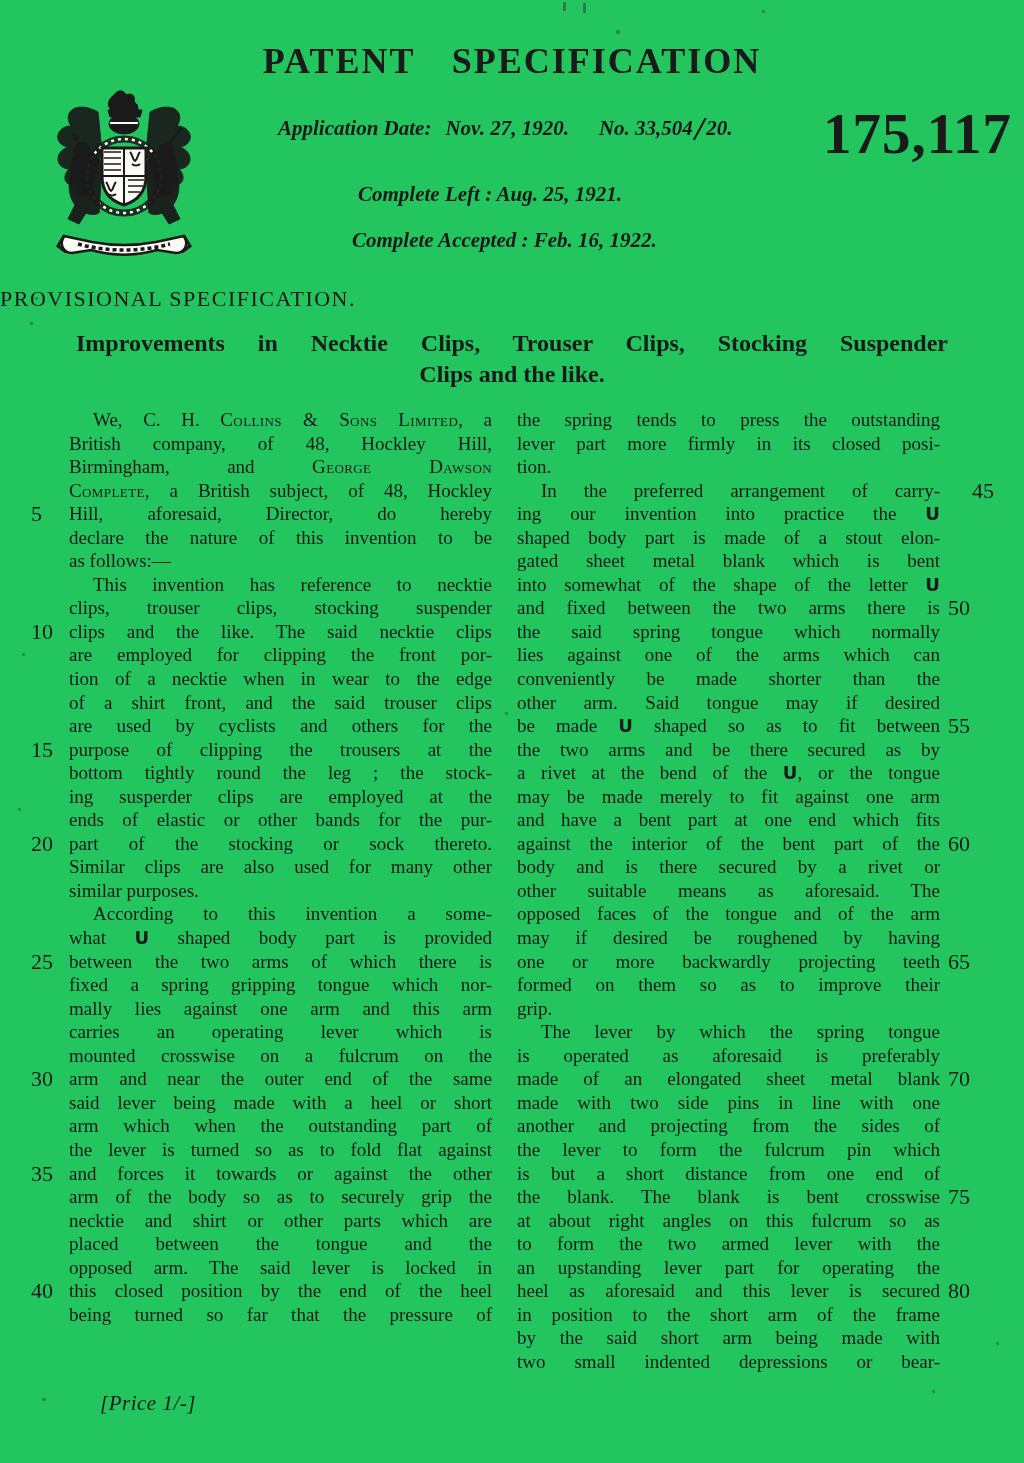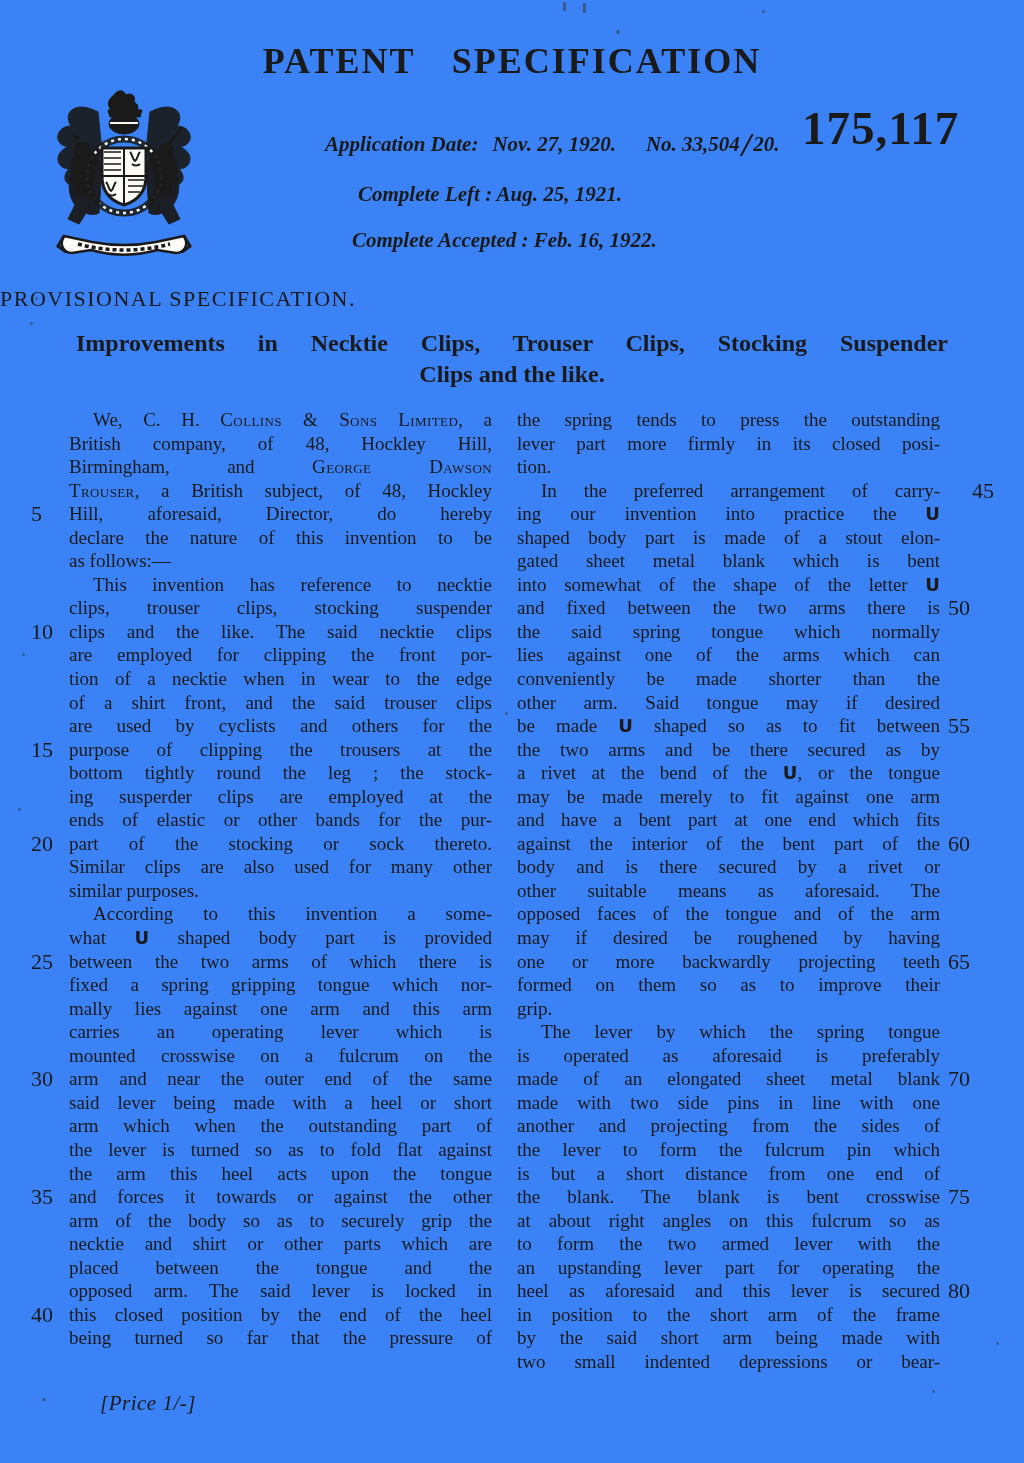--- a/index.html
+++ b/index.html
@@ -1,31 +1,31 @@
 <!DOCTYPE html>
 <html><head>
 <meta charset="utf-8">
 <style>
   html,body{margin:0;padding:0;background:#d8d8d4;}
   .page{
     position:relative;width:1024px;height:1463px;margin:0 auto;
-    background:#3b82f6;color:#1a1a1a;overflow:hidden;
+    background:#22c55e;color:#1a1a1a;overflow:hidden;
     font-family:"Liberation Serif","DejaVu Serif",serif;
   }
   .doc-title{
     position:absolute;top:40px;left:0;width:1024px;text-align:center;
     font-size:36px;font-weight:bold;letter-spacing:2px;word-spacing:26px;
   }
   .patent-number{
     position:absolute;top:101px;left:802px;width:210px;
-    font-size:47px;font-weight:bold;letter-spacing:1px;
+    font-size:57px;font-weight:bold;letter-spacing:1px;text-align:right;
   }
   .appline{
-    position:absolute;top:132px;left:278px;
-    font-size:21px;font-weight:bold;font-style:italic;white-space:nowrap;margin-left:47px;
+    position:absolute;top:116px;left:278px;
+    font-size:21px;font-weight:bold;font-style:italic;white-space:nowrap;
   }
   .appline .lab{margin-right:14px;}
   .appline .dt{margin-right:30px;}
   .fracslash{font-size:34px;line-height:0;vertical-align:-5px;margin:0 2px;font-weight:bold;}
   .cleft{position:absolute;top:182px;left:358px;font-size:21px;font-weight:bold;font-style:italic;}
   .cacc{position:absolute;top:228px;left:344px;font-size:21px;font-weight:bold;font-style:italic;margin-left:8px;}
   .secthead{position:absolute;top:286px;left:0;width:1024px;text-align:left;font-size:22px;letter-spacing:1.5px;}
   .invt1{
     position:absolute;top:330px;left:76px;width:872px;
     font-size:24px;font-weight:bold;text-align:justify;text-align-last:justify;
@@ -118,21 +118,21 @@
   <div class="cacc">Complete Accepted :  Feb. 16, 1922.</div>
 
   <div class="secthead">PROVISIONAL SPECIFICATION.</div>
   <div class="invt1">Improvements in Necktie Clips, Trouser Clips, Stocking Suspender</div>
   <div class="invt2">Clips and the like.</div>
 
   <div id="col-left" class="col col-left">
       <div class="bodyline indent"><span>We, C. H. </span><span class="sc">Collins &amp; Sons Limited</span><span>, a</span></div>
       <div class="bodyline"><span>British company, of 48, Hockley Hill,</span></div>
       <div class="bodyline"><span>Birmingham, and </span><span class="sc">George Dawson</span></div>
-      <div class="bodyline"><span class="sc">Trouser</span><span>, a British subject, of 48, Hockley</span></div>
+      <div class="bodyline"><span class="sc">Complete</span><span>, a British subject, of 48, Hockley</span></div>
       <div class="bodyline"><span class="ln">5</span><span>Hill, aforesaid, Director, do hereby</span></div>
       <div class="bodyline"><span>declare the nature of this invention to be</span></div>
       <div class="bodyline nojust"><span>as follows:—</span></div>
       <div class="bodyline gap indent"><span>This invention has reference to necktie</span></div>
       <div class="bodyline"><span>clips, trouser clips, stocking suspender</span></div>
       <div class="bodyline"><span class="ln">10</span><span>clips and the like.  The said necktie clips</span></div>
       <div class="bodyline"><span>are employed for clipping the front por-</span></div>
       <div class="bodyline"><span>tion of a necktie when in wear to the edge</span></div>
       <div class="bodyline"><span>of a shirt front, and the said trouser clips</span></div>
       <div class="bodyline"><span>are used by cyclists and others for the</span></div>
@@ -147,21 +147,20 @@
       <div class="bodyline"><span>what </span><span class="bu">U</span><span> shaped body part is provided</span></div>
       <div class="bodyline"><span class="ln">25</span><span>between the two arms of which there is</span></div>
       <div class="bodyline"><span>fixed a spring gripping tongue which nor-</span></div>
       <div class="bodyline"><span>mally lies against one arm and this arm</span></div>
       <div class="bodyline"><span>carries an operating lever which is</span></div>
       <div class="bodyline"><span>mounted crosswise on a fulcrum on the</span></div>
       <div class="bodyline"><span class="ln">30</span><span>arm and near the outer end of the same</span></div>
       <div class="bodyline"><span>said lever being made with a heel or short</span></div>
       <div class="bodyline"><span>arm which when the outstanding part of</span></div>
       <div class="bodyline"><span>the lever is turned so as to fold flat against</span></div>
-      <div class="bodyline"><span>the arm this heel acts upon the tongue</span></div>
       <div class="bodyline"><span class="ln">35</span><span>and forces it towards or against the other</span></div>
       <div class="bodyline"><span>arm of the body so as to securely grip the</span></div>
       <div class="bodyline"><span>necktie and shirt or other parts which are</span></div>
       <div class="bodyline"><span>placed between the tongue and the</span></div>
       <div class="bodyline"><span>opposed arm.  The said lever is locked in</span></div>
       <div class="bodyline"><span class="ln">40</span><span>this closed position by the end of the heel</span></div>
       <div class="bodyline"><span>being turned so far that the pressure of</span></div>
     </div>
   <div id="col-right" class="col col-right">
       <div class="bodyline"><span>the spring tends to press the outstanding</span></div>

